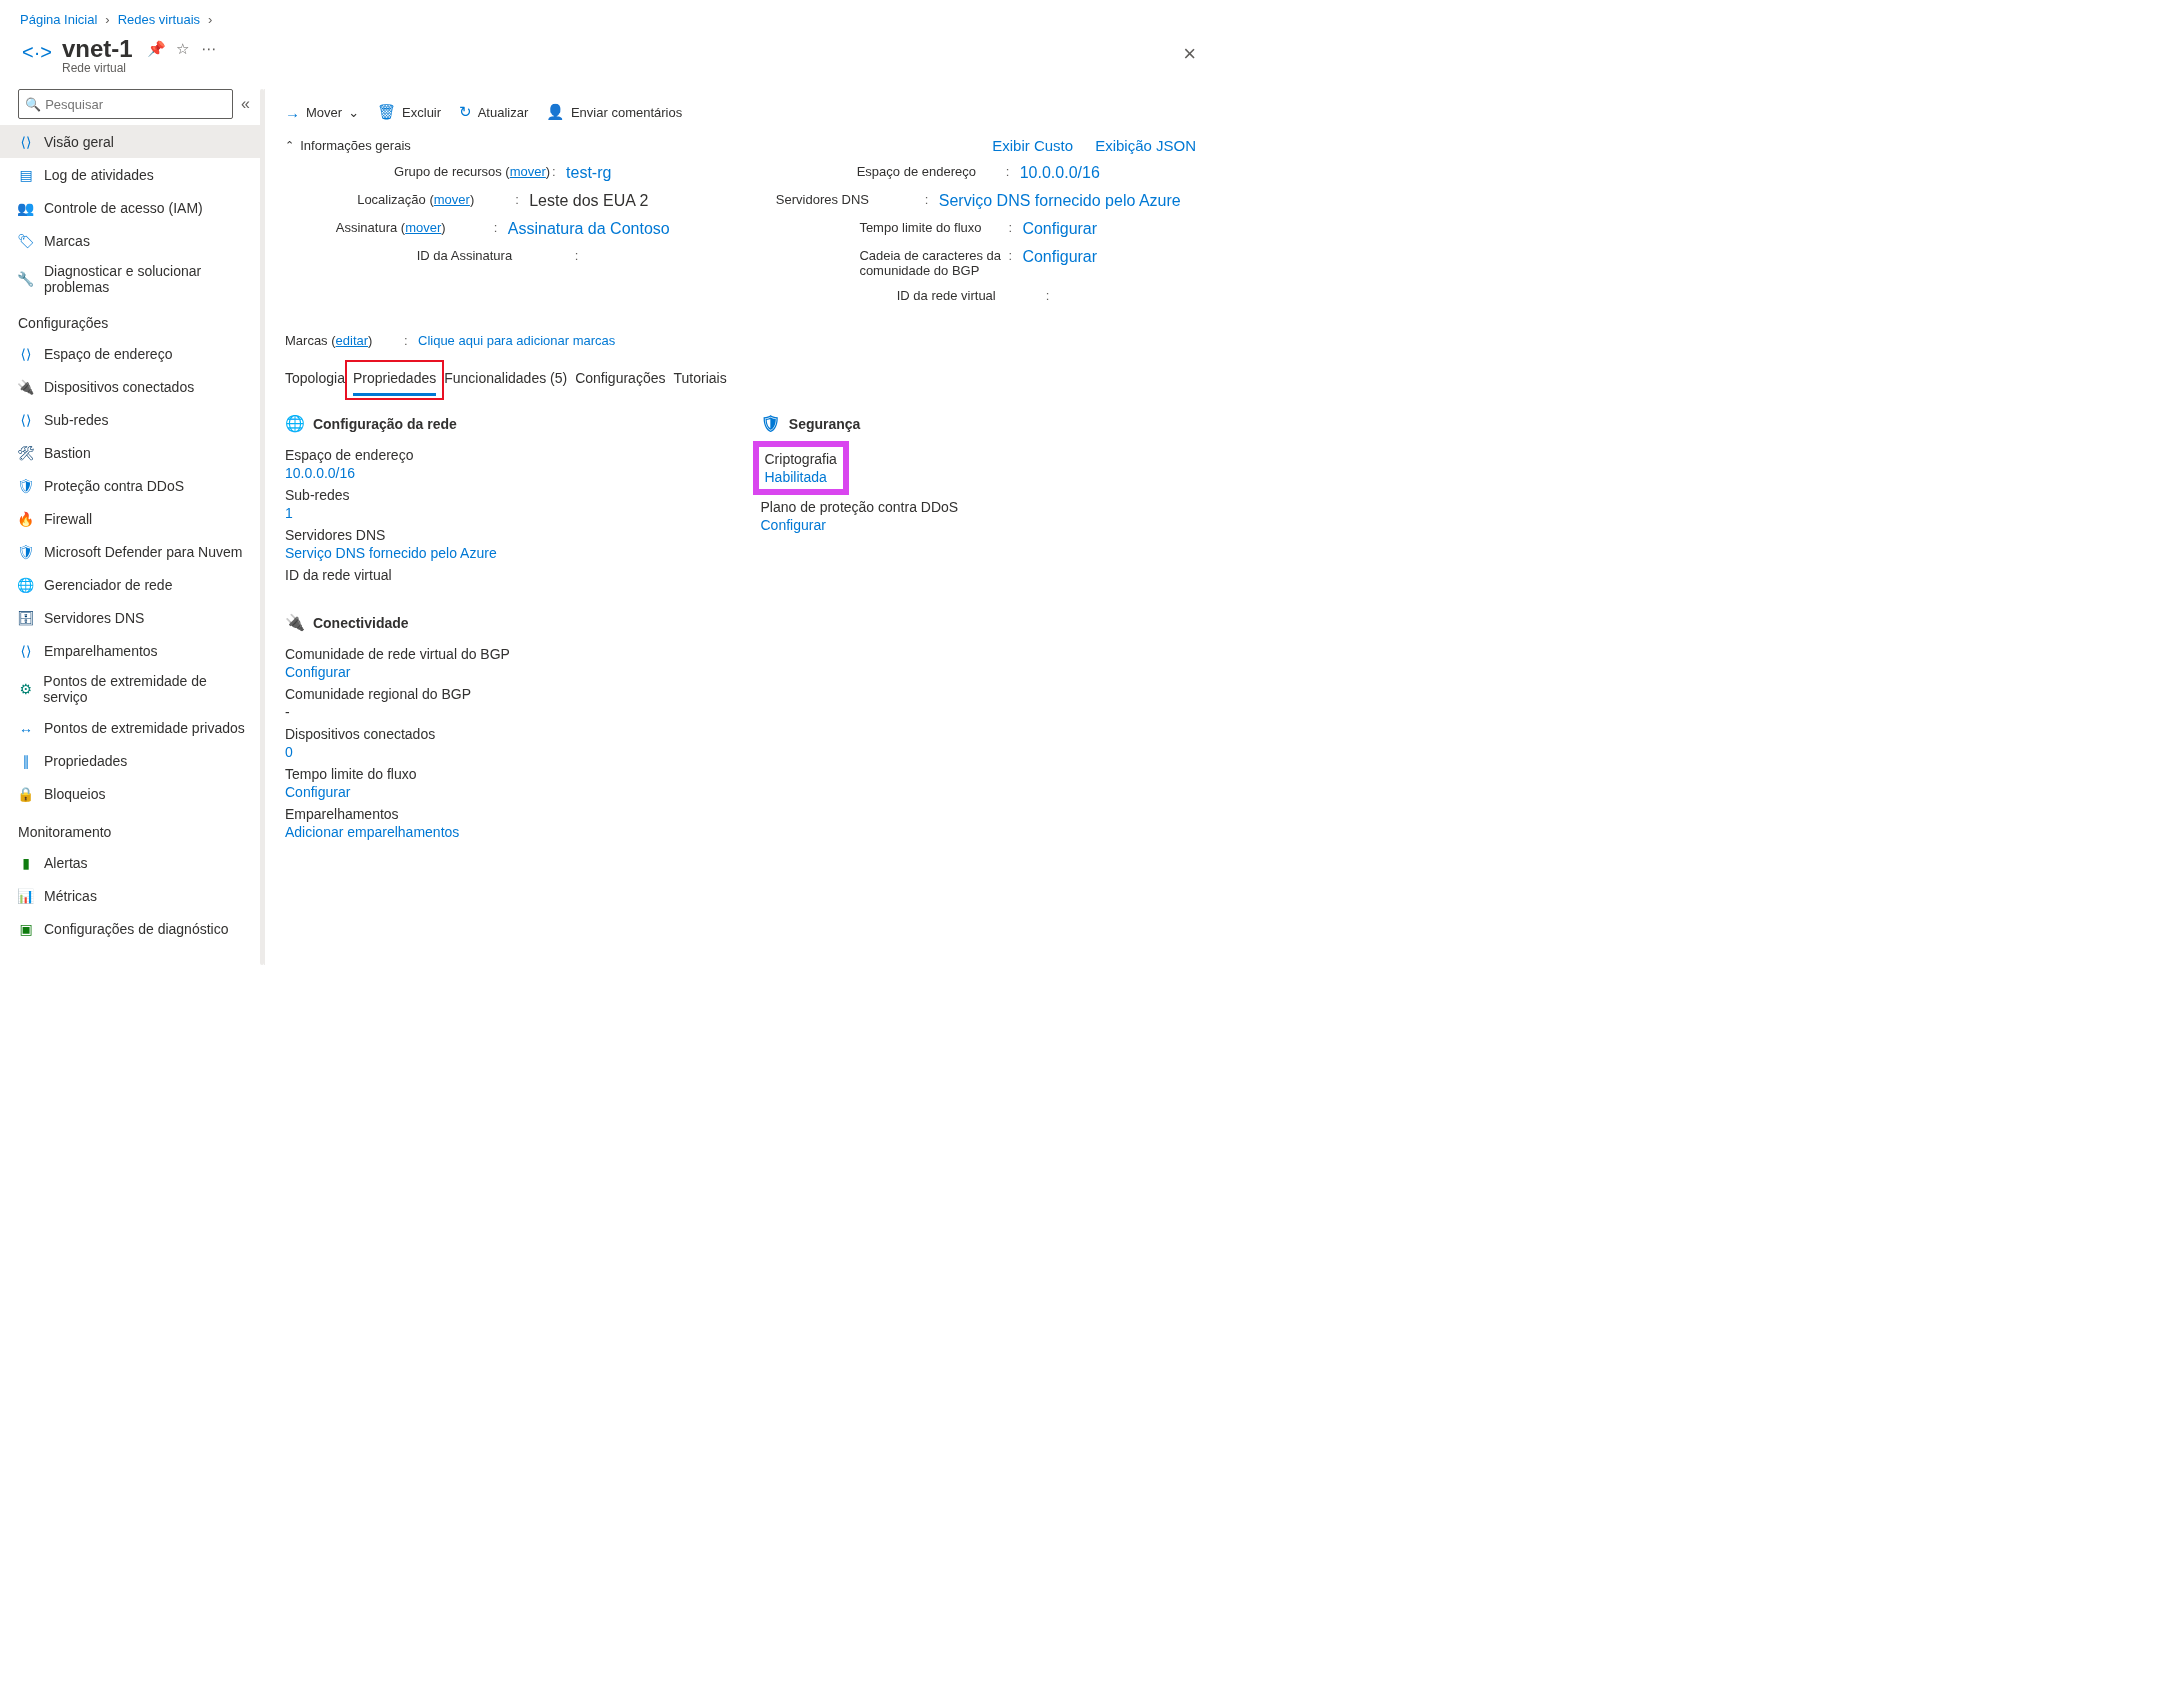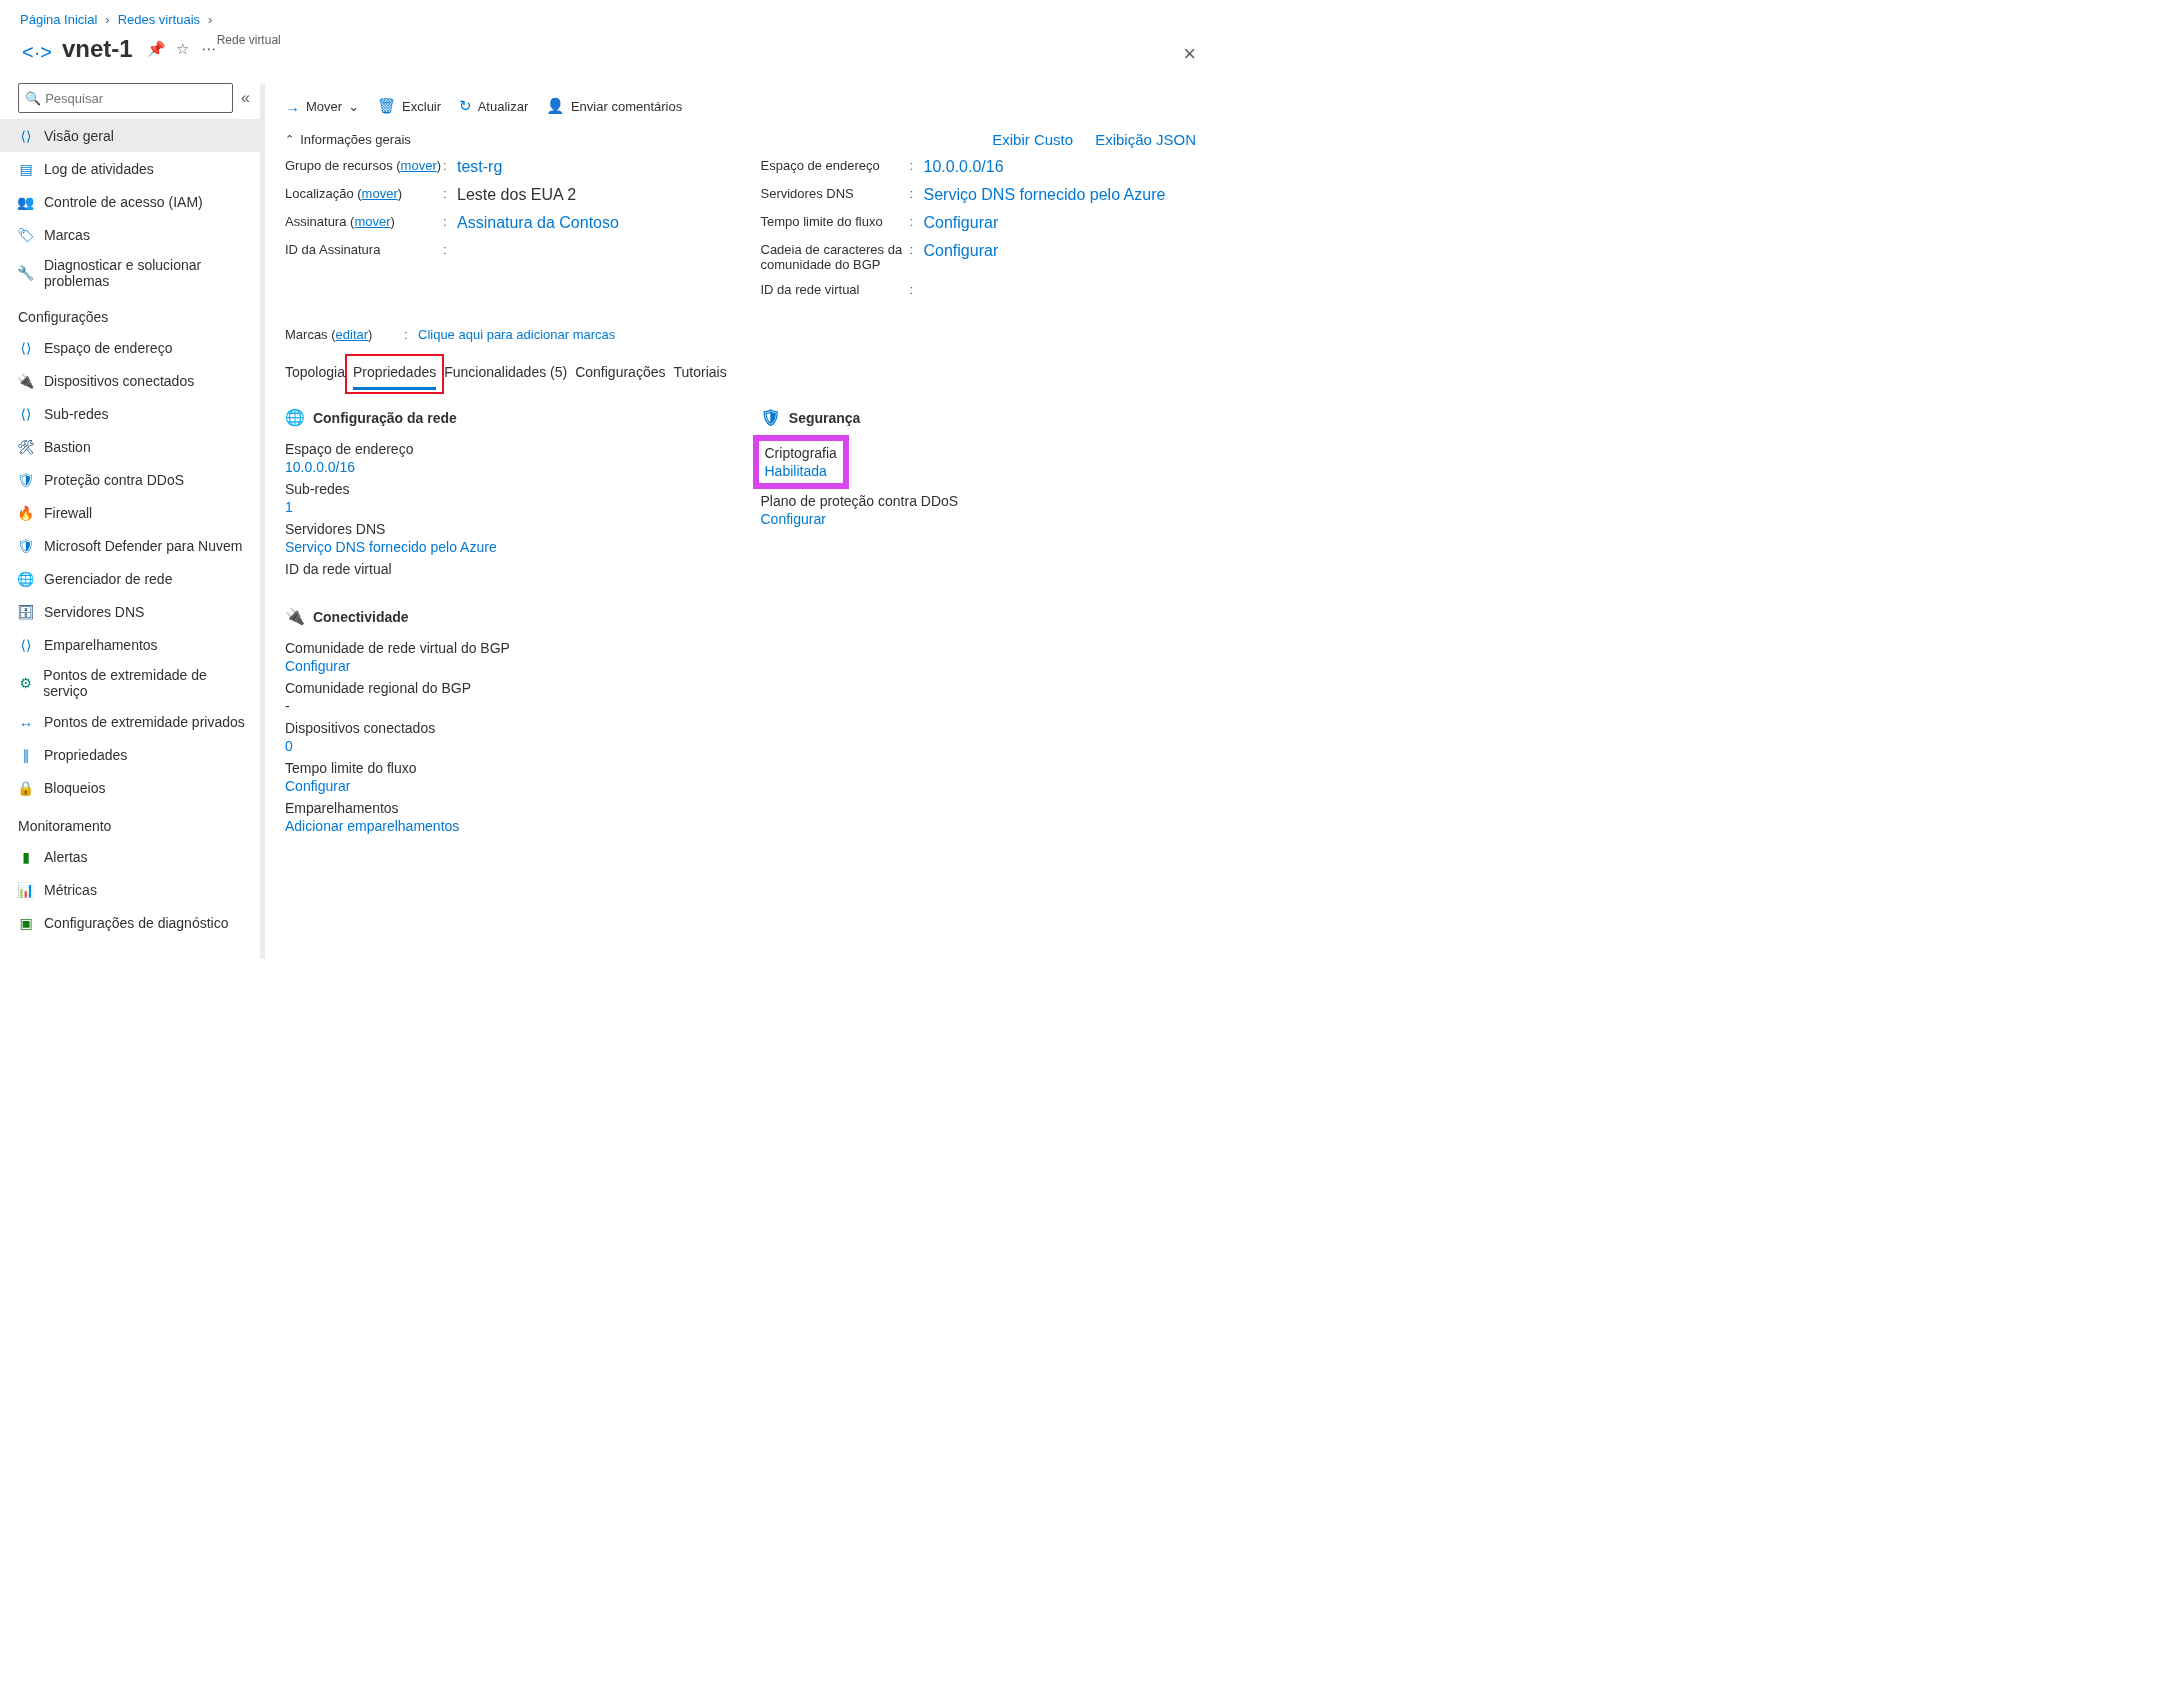--- a/index.html
+++ b/index.html
@@ -6,21 +6,21 @@
 body { font-family: 'Segoe UI', Arial, sans-serif; font-size: 13px; color: #323130; background: #fff; }
 a { color: #0078d4; text-decoration: none; cursor: pointer; }
 
 .container { display: flex; flex-direction: column; width: 1216px; }
 
 .breadcrumb { display: flex; align-items: center; gap: 4px; padding: 12px 20px 8px; font-size: 13px; }
 .breadcrumb .sep { color: #605e5c; margin: 0 4px; }
 
 .header { display: flex; align-items: flex-start; padding: 0 20px 14px; position: relative; }
 .header .vnet-icon { width: 34px; height: 34px; margin-right: 8px; display:flex; align-items:center; justify-content:center; font-size:20px; color:#0078d4; }
-.header .title-block { display: flex; flex-direction: row; }
+.header .title-block { display: flex; flex-direction: column; }
 .header .title-row { display: flex; align-items: center; gap: 10px; }
 .header h1 { font-size: 24px; font-weight: 600; }
 .header .subtitle { font-size: 12px; color: #605e5c; margin-top: -2px; }
 .header .title-btns { display:flex; gap:10px; margin-left:6px; }
 .header .hicon { width:16px; height:16px; color:#605e5c; cursor:pointer; display:flex; align-items:center; justify-content:center; font-size:15px; }
 .header .close { position:absolute; right:20px; top:6px; font-size:22px; color:#605e5c; cursor:pointer; }
 
 .body { display: flex; }
 .sidebar { width: 265px; border-right: 1px solid #edebe9; padding-bottom: 20px; position:relative; }
 .scroll-line { position:absolute; right:0; top:0; bottom:0; width:4px; background:#edebe9; border-radius:2px;}
@@ -39,21 +39,21 @@
 .tbtn { display:flex; align-items:center; gap:6px; font-size:13px; cursor:pointer; }
 .tbtn .ticn { color:#0078d4; font-size:15px; }
 
 .essentials { margin-bottom: 12px; }
 .ess-head { display:flex; align-items:center; gap:6px; margin-bottom:10px; }
 .ess-head .caret { font-size:11px; }
 .ess-right { float:right; display:flex; gap:22px; }
 .ess-right a { font-size:15px; }
 .ess-grid { display:flex; gap:40px; }
 .ess-col { flex:1; display:flex; flex-direction:column; gap:10px; }
-.ess-row { display:flex; }
+.ess-row { display:flex;justify-content:center; }
 .ess-lbl { width:158px; font-size:13px; }
 .ess-sep { width:14px; color:#605e5c; }
 .ess-val { font-size:16px; }
 .moverlink { color:#0078d4; text-decoration:underline; cursor:pointer; }
 
 .tags-row { margin-top:30px; display:flex; }
 .tabs { display:flex; gap:8px; border-bottom:0; margin-top:16px; margin-bottom:18px; }
 .tab { font-size:14px; padding:6px 0; cursor:pointer; position:relative; }
 .tab.active { font-weight:400; }
 .tab.active::after { content:''; position:absolute; bottom:-4px; left:0; right:0; height:3px; background:#0078d4; }

